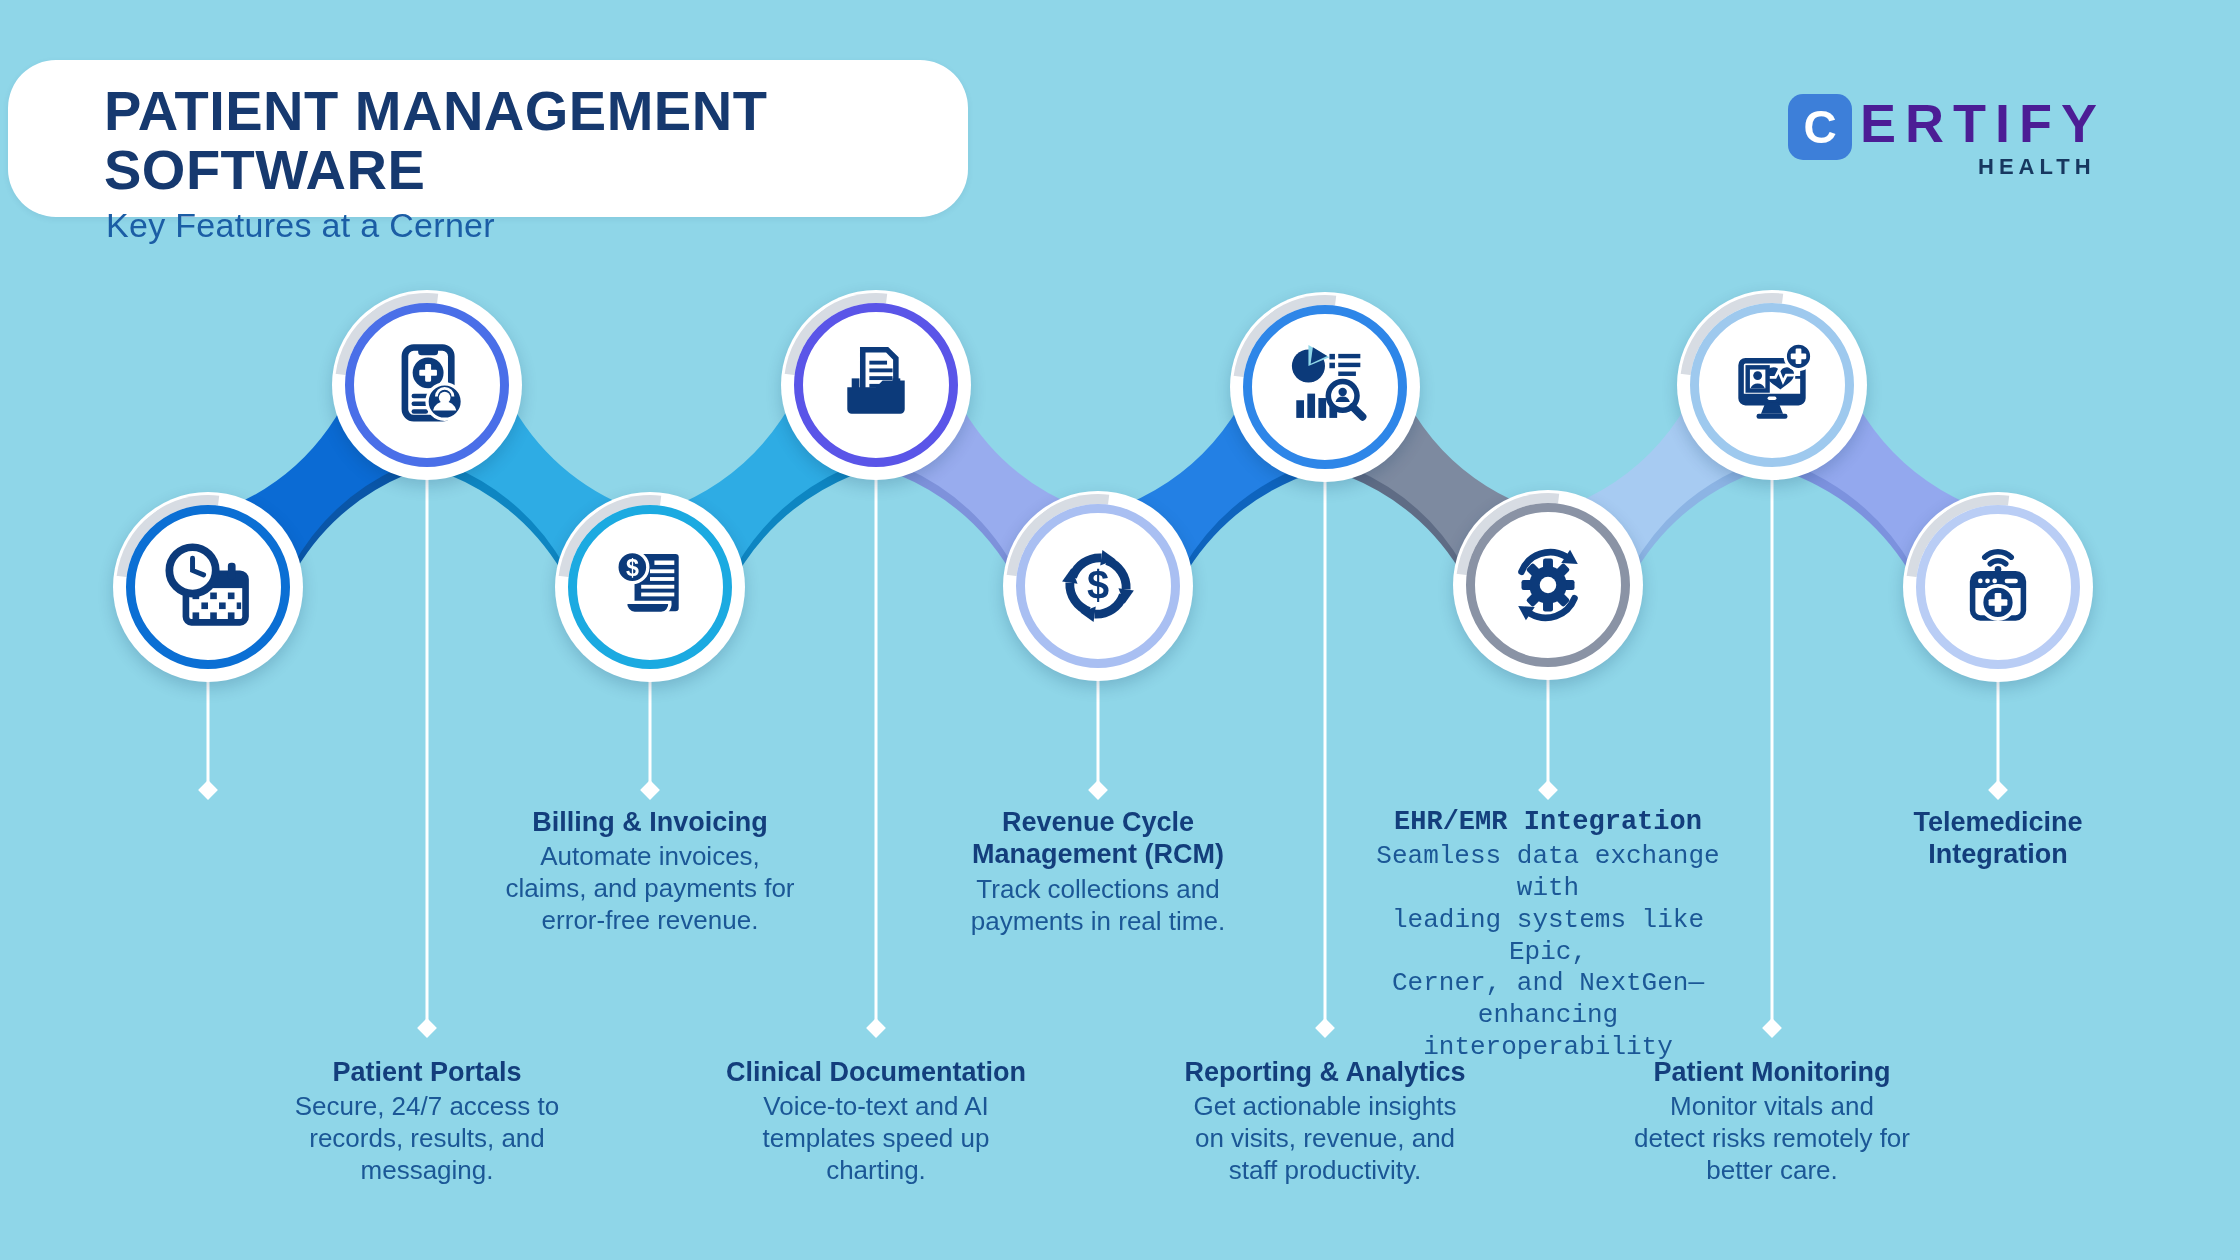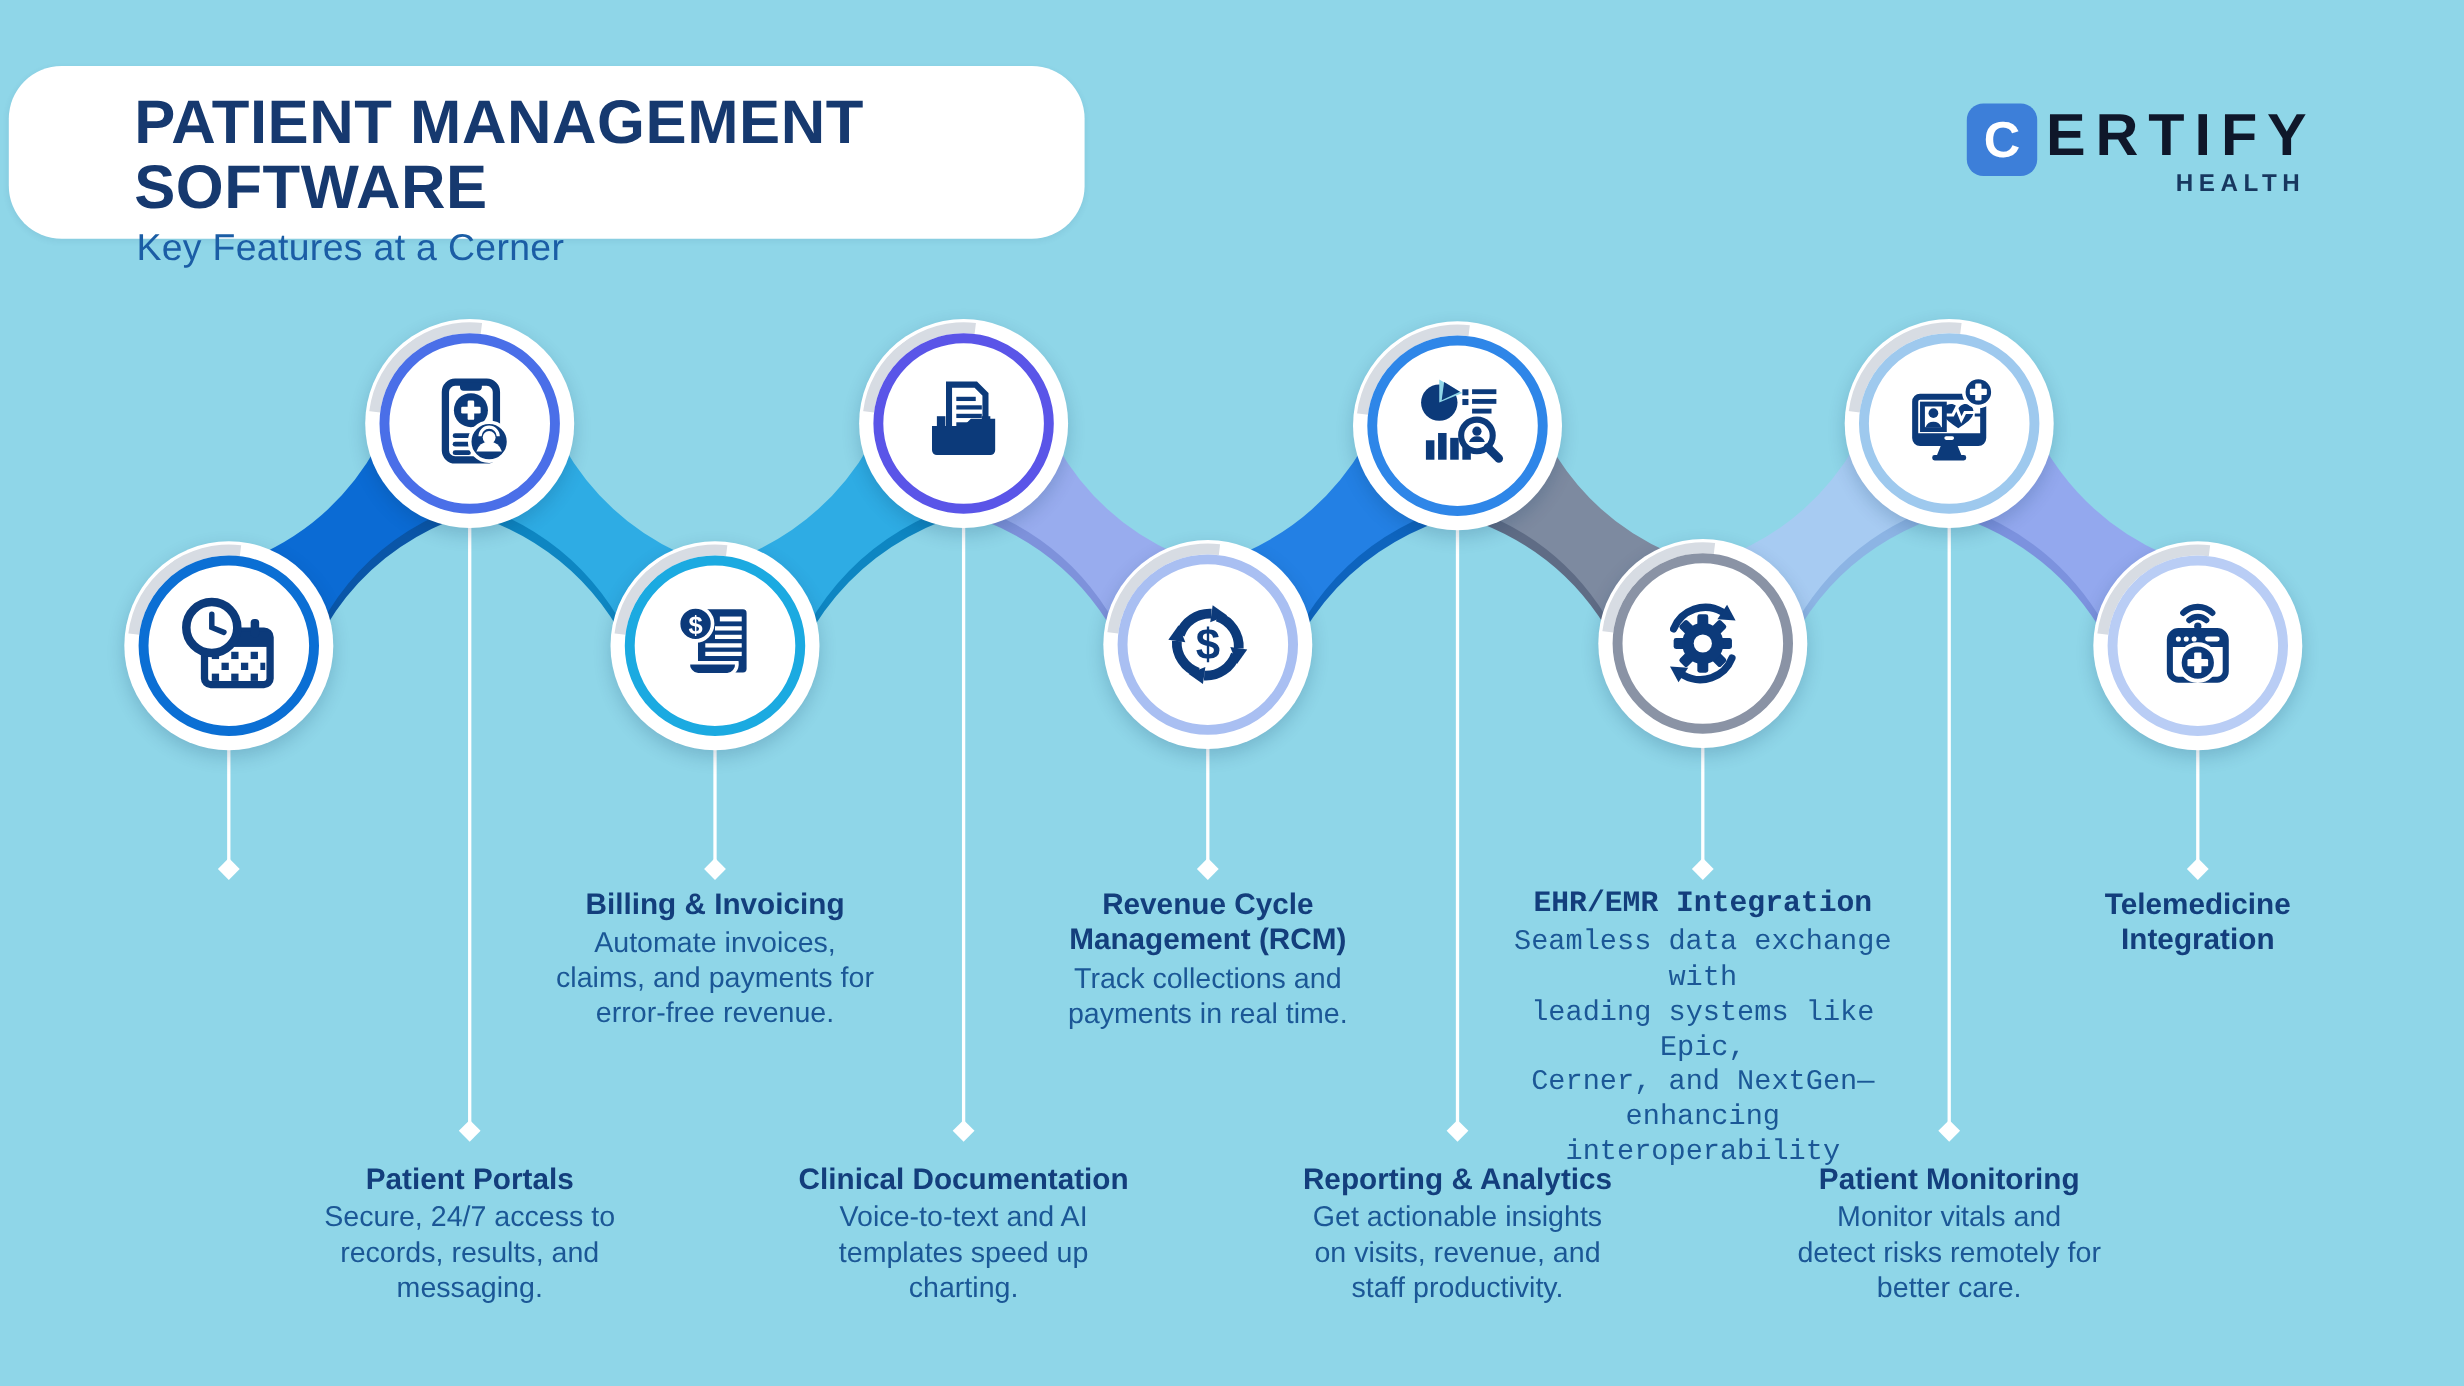--- a/index.html
+++ b/index.html
@@ -6,40 +6,39 @@
   .stage{
     position:relative;width:2240px;height:1260px;overflow:hidden;
     background:#8FD6E8;
     font-family:"Liberation Sans","DejaVu Sans",sans-serif;
   }
   
   .header-card{
     position:absolute;left:8px;top:60px;width:960px;height:157px;
     background:#ffffff;border-radius:48px;z-index:5;
     box-shadow:0 2px 6px rgba(20,60,100,.08);
-    padding-left:18px;
   }
   .header-card h1{
     margin:0;padding:22px 0 0 96px;font-size:56px;font-weight:800;
     color:#16396F;letter-spacing:.5px;line-height:1.05;
   }
   .header-card h2{
     margin:6px 0 0 0;padding-left:98px;font-size:34px;font-weight:500;
     color:#1B5DA5;letter-spacing:.3px;
   }
   
   .logo{position:absolute;left:1788px;top:92px;width:346px;height:96px;z-index:5;}
   .logo-badge{
     position:absolute;left:0;top:2px;width:64px;height:66px;border-radius:15px;
     background:#3D7FD9;color:#fff;display:grid;place-items:center;
     font-size:46px;font-weight:800;
   }
   .logo-word{
     position:absolute;left:72px;top:0px;font-size:54px;font-weight:800;
-    color:#0f172a;letter-spacing:9px;
+    color:#4c1d95;letter-spacing:9px;
   }
   .logo-sub{
     position:absolute;left:190px;top:62px;font-size:22px;font-weight:700;
     color:#17375F;letter-spacing:5px;
   }
   
   .ribbons{position:absolute;left:0;top:0;z-index:1;}
   .stem{position:absolute;width:3px;background:#ffffff;transform:translateX(-50%);z-index:2;}
   .diamond{
     position:absolute;width:14px;height:14px;background:#ffffff;

